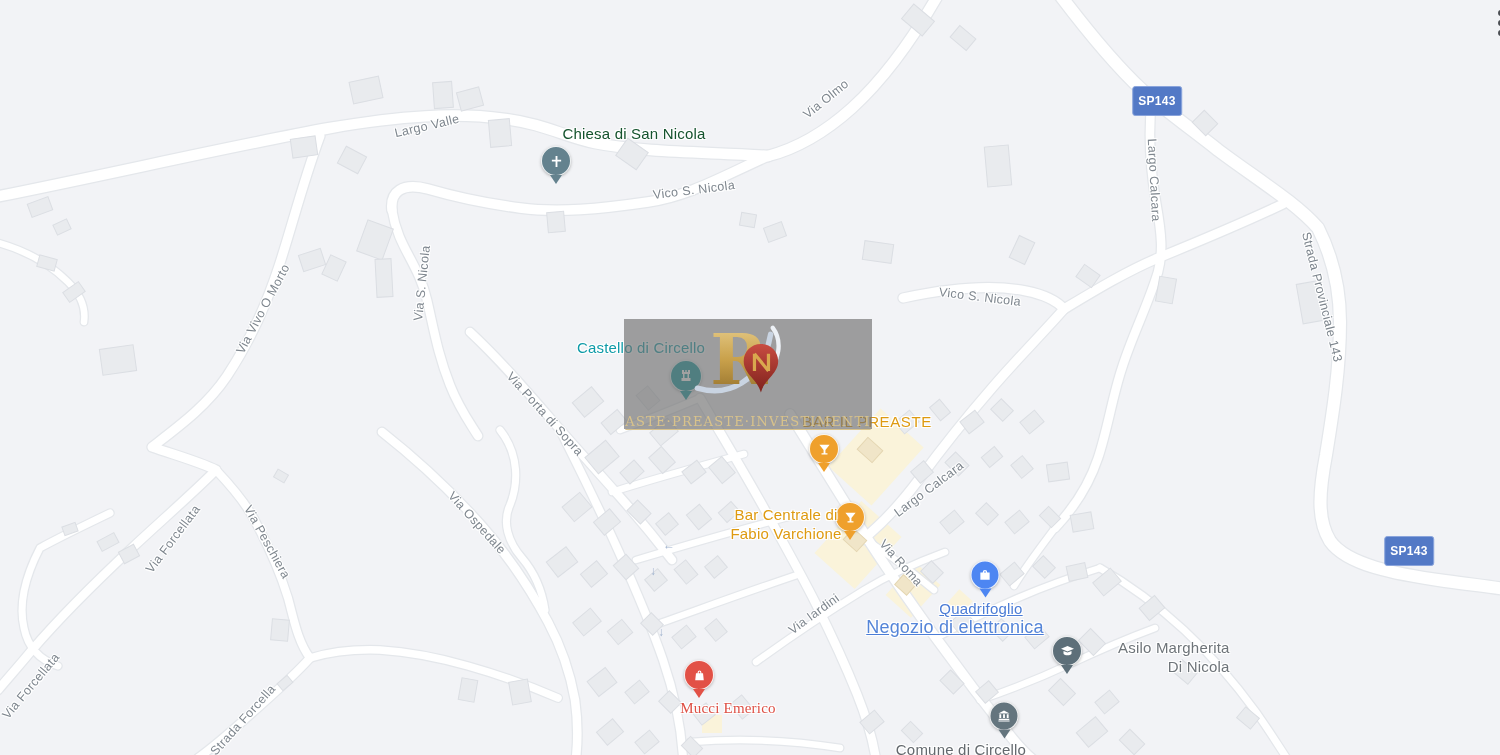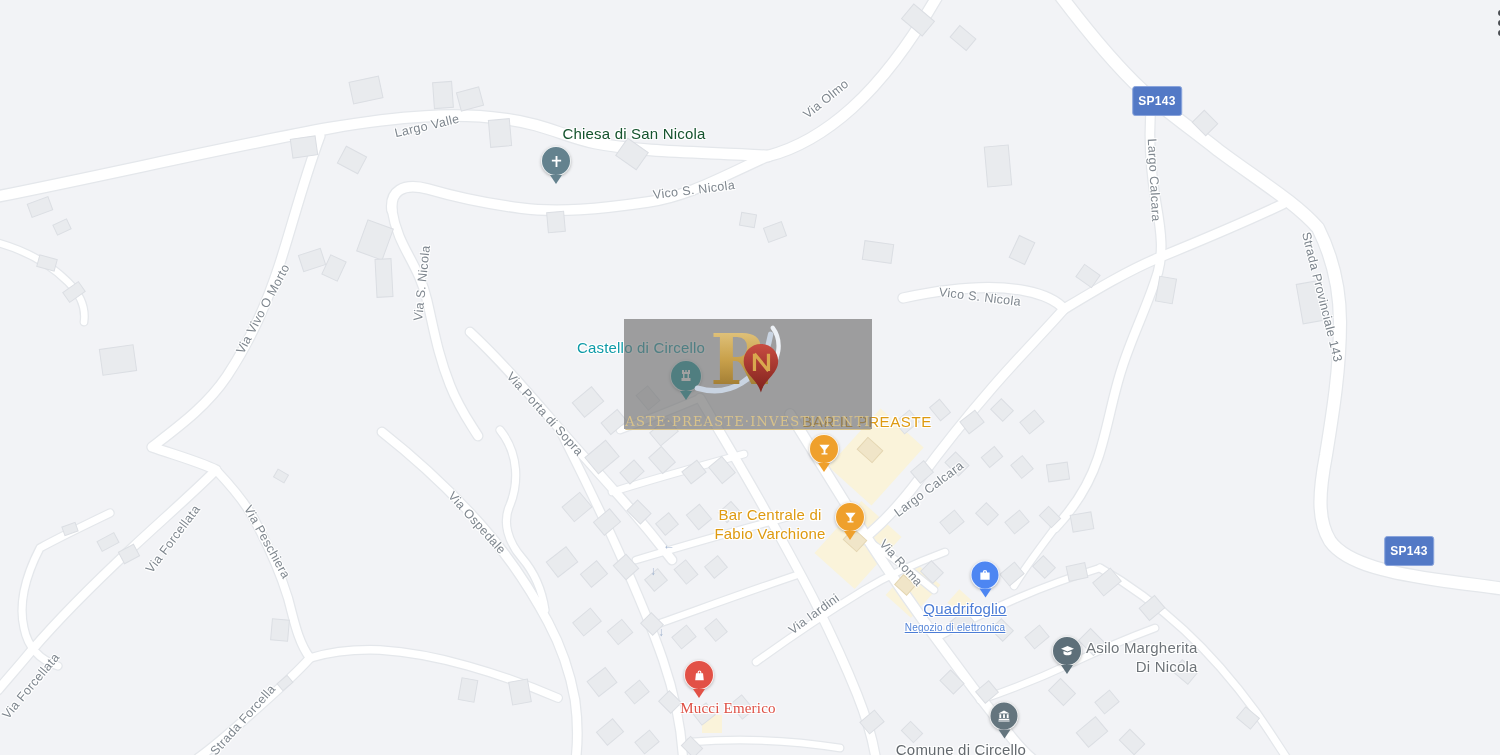--- a/index.html
+++ b/index.html
@@ -22,21 +22,21 @@
   #watermark{position:absolute;left:624px;top:319px;width:248px;height:110px;
      background:rgba(112,112,112,.66);z-index:40;display:flex;flex-direction:column;
      align-items:center;justify-content:flex-end;}
   #wm-logo{position:absolute;top:-2px;left:50%;transform:translateX(-50%);}
   #wm-tagline{font-family:"DejaVu Serif",serif;color:#D8C28B;font-size:13px;
      letter-spacing:1.2px;text-decoration:underline;
      text-underline-offset:3px;white-space:nowrap;z-index:41;}
   #kebab{position:absolute;right:-4px;top:10px;z-index:50;display:flex;
      flex-direction:column;gap:4px;cursor:pointer;}
   #kebab i{width:6px;height:6px;border-radius:50%;background:#4A4D52;display:block;}
-  .l2{display:block;}
+  .l2{display:block;margin-left:32px;}
 </style>
 </head>
 <body>
 
 <div id="stage">
 
   <svg id="mapsvg" width="1500" height="755" viewBox="0 0 1500 755">
     <defs>
       <path id="r1" d="M -5,197 C 120,172 230,146 330,128 C 400,116 455,112 505,119 C 545,124 565,137 595,143 C 645,153 710,152 768,156"></path>
       <path id="r2" d="M 938,-5 C 915,35 885,78 852,108 C 822,135 795,149 768,156"></path>
@@ -293,21 +293,21 @@
 
   <div class="plabel" style="left:610px;top:133px;transform:translate(-50%,-50%);color:#14532d;margin-left:24px;">Chiesa di San Nicola</div>
   <div class="plabel" style="left:641px;top:347px;transform:translate(-50%,-50%);color:#0F9BA8;">Castello di Circello</div>
   <div class="plabel" style="left:867px;top:421px;transform:translate(-50%,-50%);color:#DE9A10;letter-spacing:.6px;">BAR IL PREASTE</div>
   <div class="plabel" style="left:770px;top:524px;transform:translate(-50%,-50%);color:#DE9A10;">
     <span class="l2">Bar Centrale di</span>
     <span class="l2">Fabio Varchione</span>
   </div>
   <div class="plabel" style="left:965px;top:618px;transform:translate(-50%,-50%);color:#4B7CD6;text-decoration:underline;">
     <span class="l2">Quadrifoglio</span>
-    <span class="l2" style="font-size:10px;color:#5585D8;margin-left:-20px;">Negozio di elettronica</span>
+    <span class="l2" style="font-size:18px;color:#5585D8;margin-left:-20px;">Negozio di elettronica</span>
   </div>
   <div class="plabel" style="left:1086px;top:657px;transform:translate(0,-50%);color:#6E7479;text-align:right;">
     <span class="l2">Asilo Margherita</span>
     <span class="l2">Di Nicola</span>
   </div>
   <div class="plabel" style="left:728px;top:708px;transform:translate(-50%,-50%);color:#DE4F44;font-family:Liberation Serif, serif;">Mucci Emerico</div>
   <div class="plabel" style="left:961px;top:749px;transform:translate(-50%,-50%);color:#63696E;">Comune di Circello</div>
 
   <div class="pin" style="left:556px;top:161px;--c:#64828E;width:28px;height:28px;">
     <svg width="13" height="13" viewBox="0 0 14 14">

